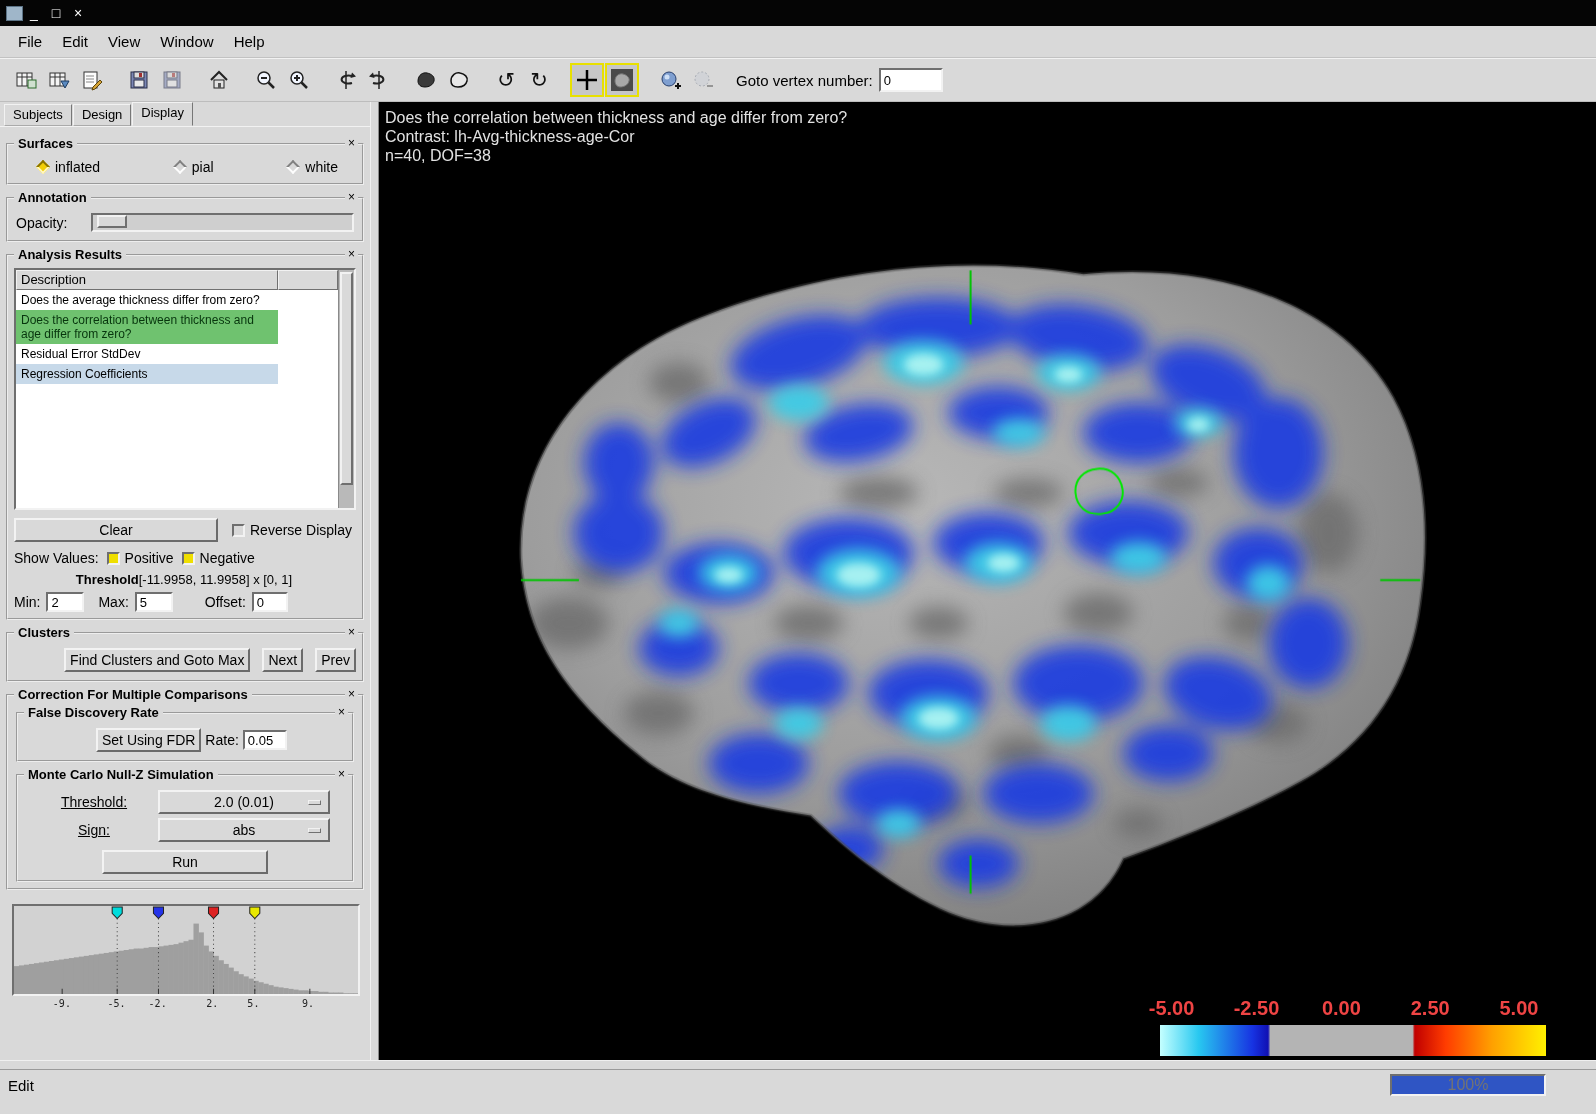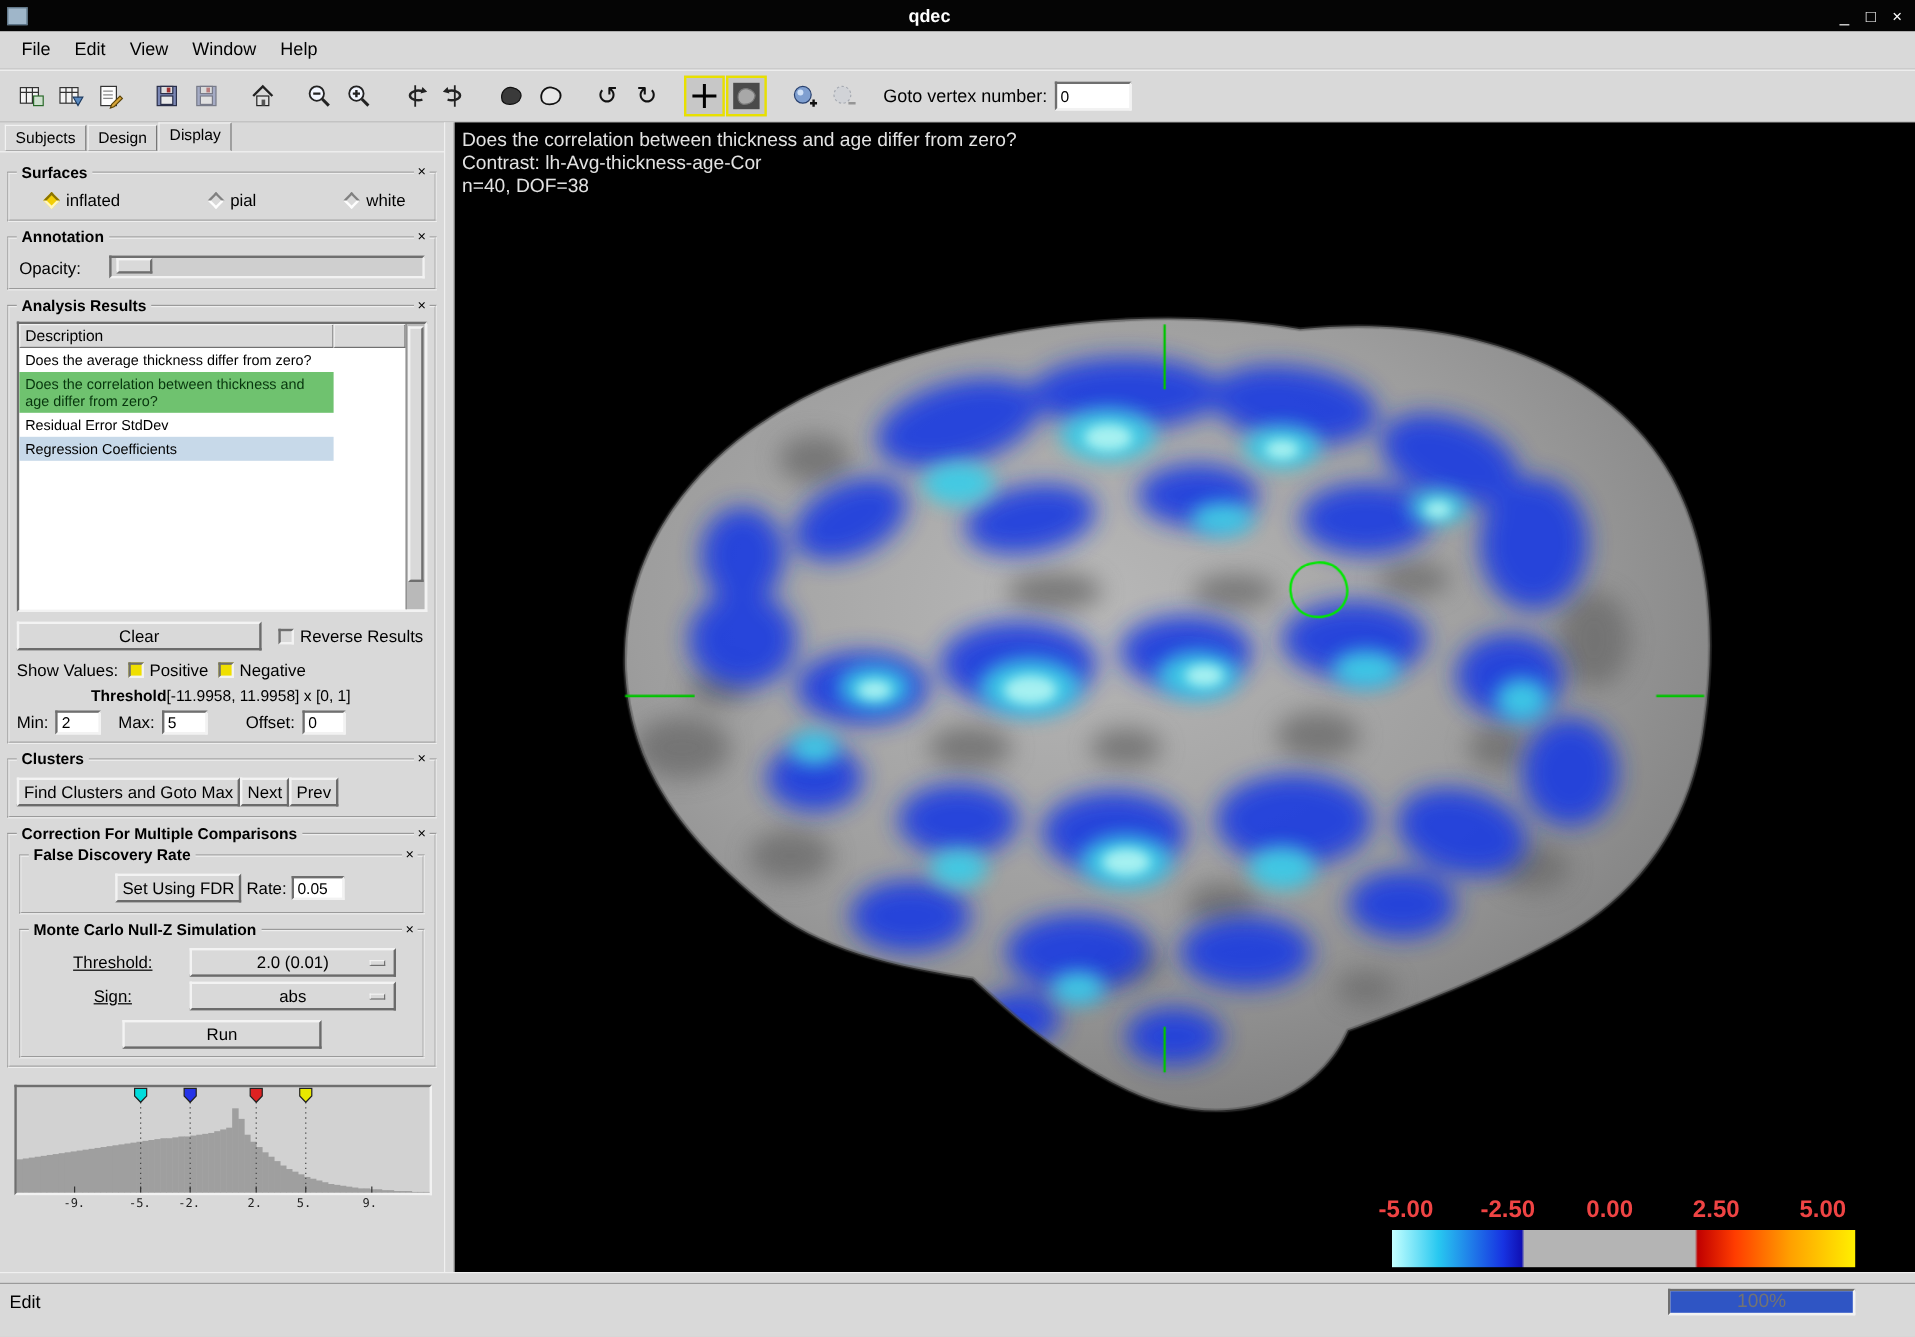--- a/index.html
+++ b/index.html
@@ -76,21 +76,21 @@
   .clear-btn{width:204px;}
   .cb-label{font-size:14px;margin-left:5px;}
   .inline-chk{display:flex;align-items:center;}
 
   .showvals-row{display:flex;align-items:center;margin-top:8px;gap:8px;font-size:14px;}
   .thr-row{display:flex;justify-content:center;align-items:center;margin-top:6px;padding-right:2px;}
   .thr-row .b{font-weight:bold;font-size:13px;}
   .thr-row .v{font-size:13px;}
   .mmo-row{display:flex;align-items:center;margin-top:5px;gap:6px;font-size:14px;}
 
-  .clusters-row{display:flex;justify-content:flex-start;gap:0;padding:2px 0;}
+  .clusters-row{display:flex;justify-content:flex-end;gap:12px;padding:2px 0;}
 
   .fdr-row{display:flex;align-items:center;gap:4px;padding:2px 0 2px 72px;font-size:14px;}
   .mc-grid{display:grid;grid-template-columns:128px 1fr;row-gap:4px;align-items:center;padding:2px 6px;}
   .mc-label{text-align:center;font-size:14px;text-decoration:underline;}
   .optmenu{width:172px;height:24px;background:#d9d9d9;border:2px solid;border-color:#f3f3f3 #6b6b6b #6b6b6b #f3f3f3;display:flex;align-items:center;justify-content:center;font-size:14px;position:relative;box-sizing:border-box;}
   .optdash{position:absolute;right:7px;top:8px;width:13px;height:5px;background:#d9d9d9;border:1px solid;border-color:#f2f2f2 #707070 #707070 #f2f2f2;box-sizing:border-box;}
   .run-row{display:flex;justify-content:center;margin-top:6px;}
   .run-btn{width:166px;}
 
   
@@ -120,21 +120,20 @@
   .progress .ptext{position:absolute;inset:0;display:flex;align-items:center;justify-content:center;color:#737373;font-size:16px;}
   .filler{flex:1 1 auto;background:#d9d9d9;}
 </style>
 </head>
 <body>
 
 <div class="window">
 
   <div class="titlebar">
     <span class="win-icon"></span>
-    <span class="tb-title">qdec</span>
     <span class="win-ctrls">
       <span>_</span>
       <span>□</span>
       <span>×</span>
     </span>
   </div>
 
   <div class="menubar">
     <span class="menu-item">File</span>
     <span class="menu-item">Edit</span>
@@ -334,21 +333,21 @@
             </div>
             <div class="vscroll">
               <span class="vthumb"></span>
             </div>
           </div>
 
           <div class="clear-row">
             <button class="btn clear-btn">Clear</button>
             <span class="inline-chk">
               <span class="chk"></span>
-              <span class="cb-label">Reverse Results</span>
+              <span class="cb-label">Reverse Display</span>
             </span>
           </div>
 
           <div class="showvals-row">
             <span>Show Values:</span>
             <span class="inline-chk">
               <span class="chk on"></span>
               <span class="cb-label">Positive</span>
             </span>
             <span class="inline-chk">

